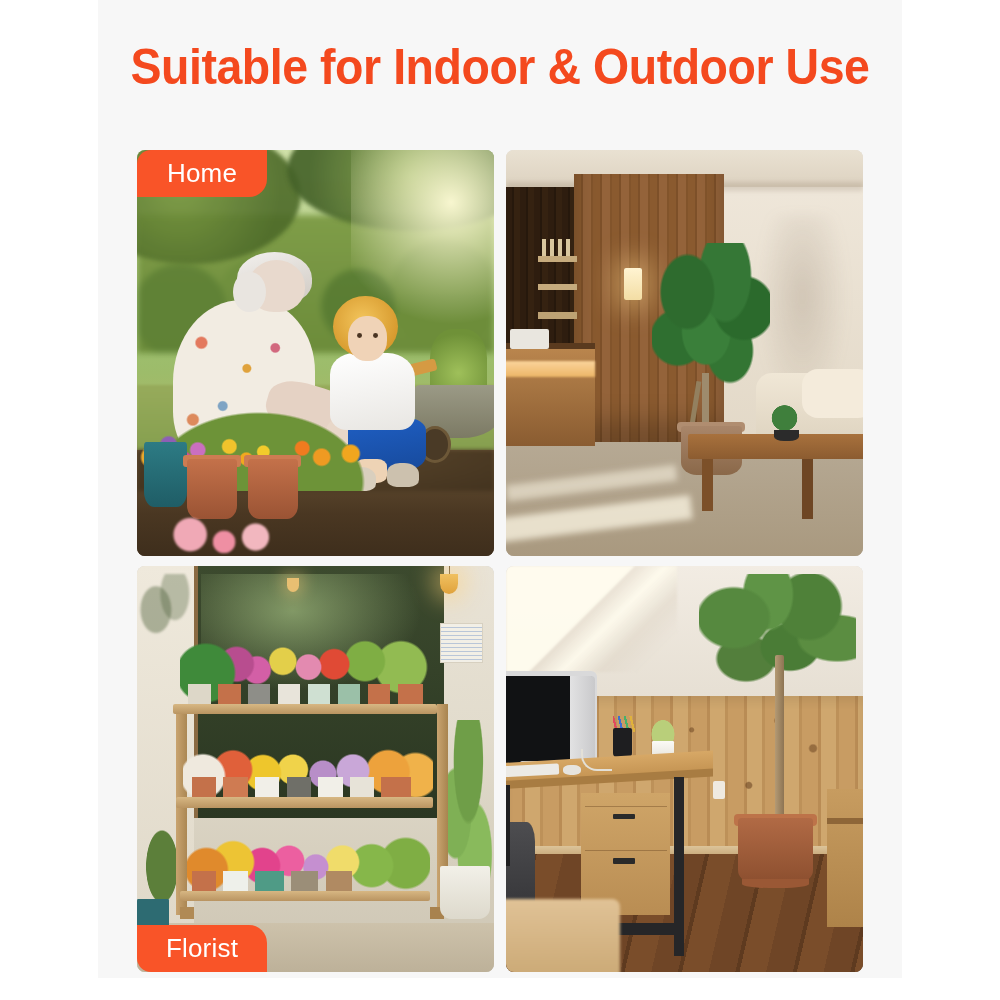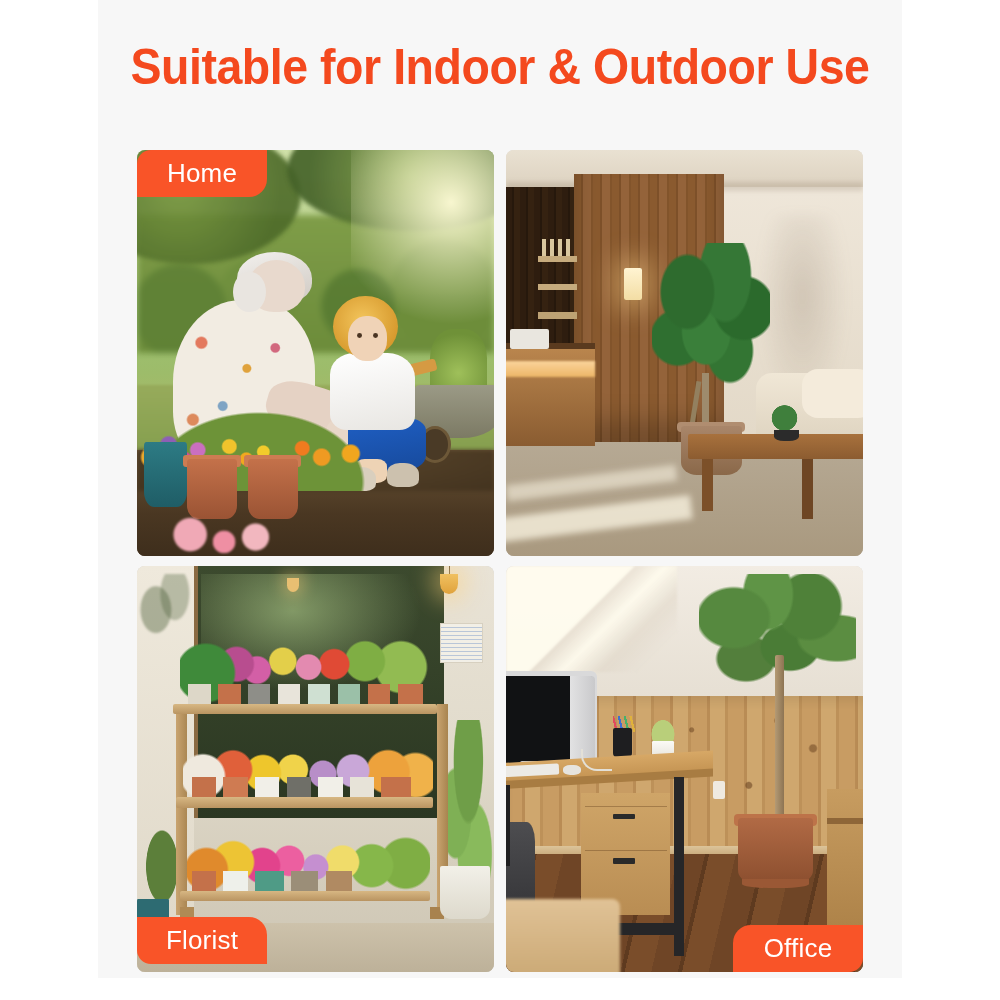--- a/index.html
+++ b/index.html
@@ -99,21 +99,21 @@
     left: 0; top: 0;
     width: 130px;
     border-radius: 14px 0 18px 0;
   }
   .badge-tr {
     right: 0; top: 0;
     width: 130px;
     border-radius: 0 14px 0 18px;
   }
   .badge-bl {
-    left: 0; bottom: 8px;
+    left: 0; bottom: 0;
     width: 130px;
     border-radius: 0 18px 0 14px;
     margin-top: 28px;
   }
   .badge-br {
     right: 0; bottom: 0;
     width: 130px;
     border-radius: 18px 0 14px 0;
   }
 
@@ -586,17 +586,16 @@
         <div class="o of-drawer"></div>
         <div class="o of-dr1"></div>
         <div class="o of-dr1h"></div>
         <div class="o of-dr2"></div>
         <div class="o of-dr2h"></div>
         <div class="o of-legpost"></div>
         <div class="o of-legfoot"></div>
         <div class="o of-legL"></div>
         <div class="o of-front"></div>
       </div>
-      <div class="badge badge-br">Office</div>
     </div>
 
   </div>
 </div>
 
 </body></html>

